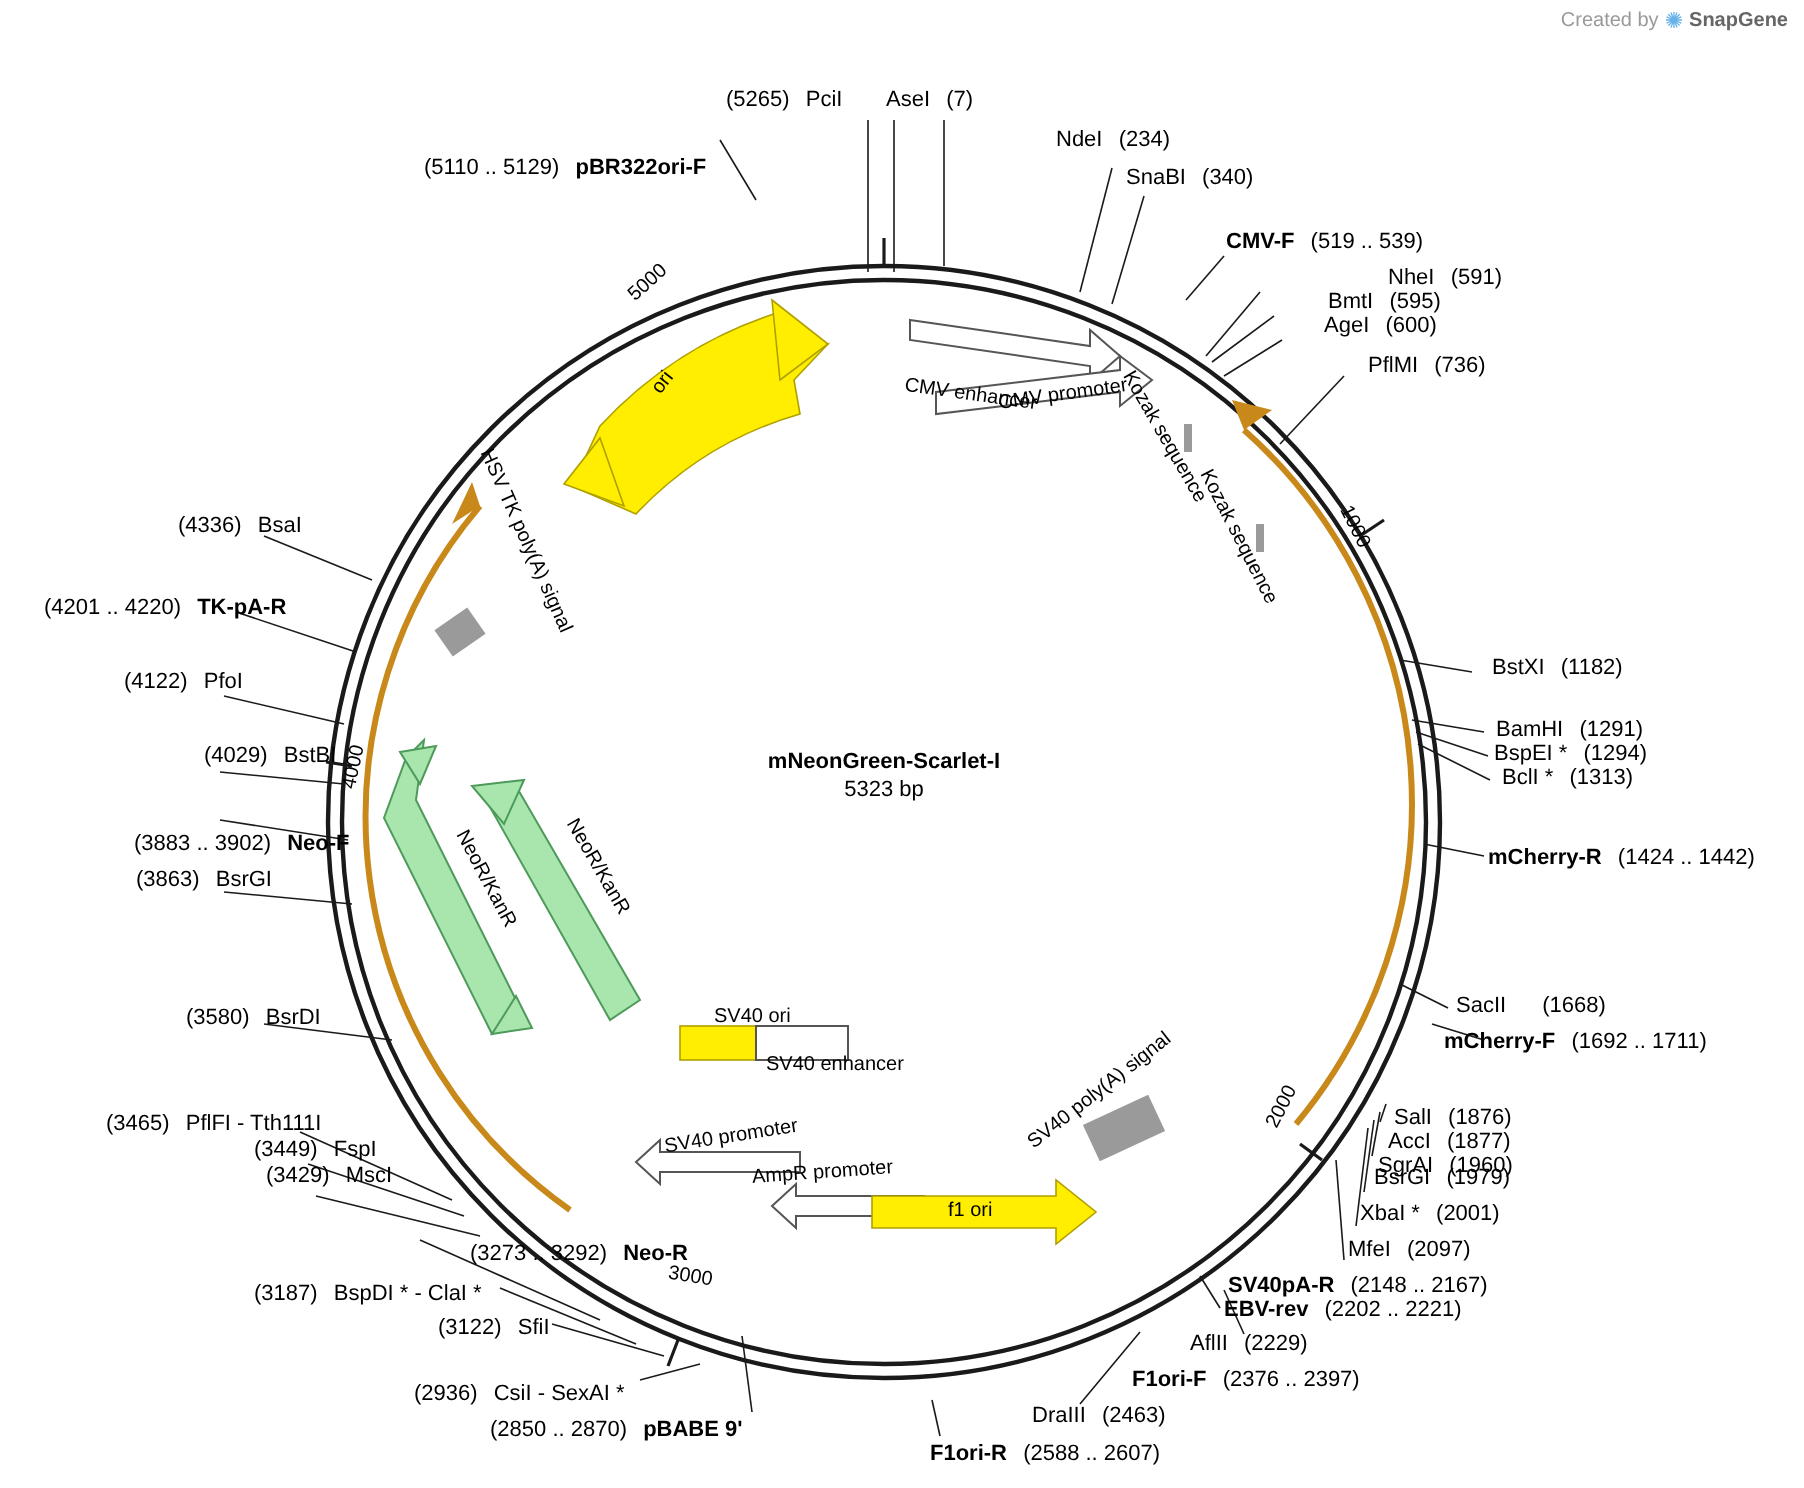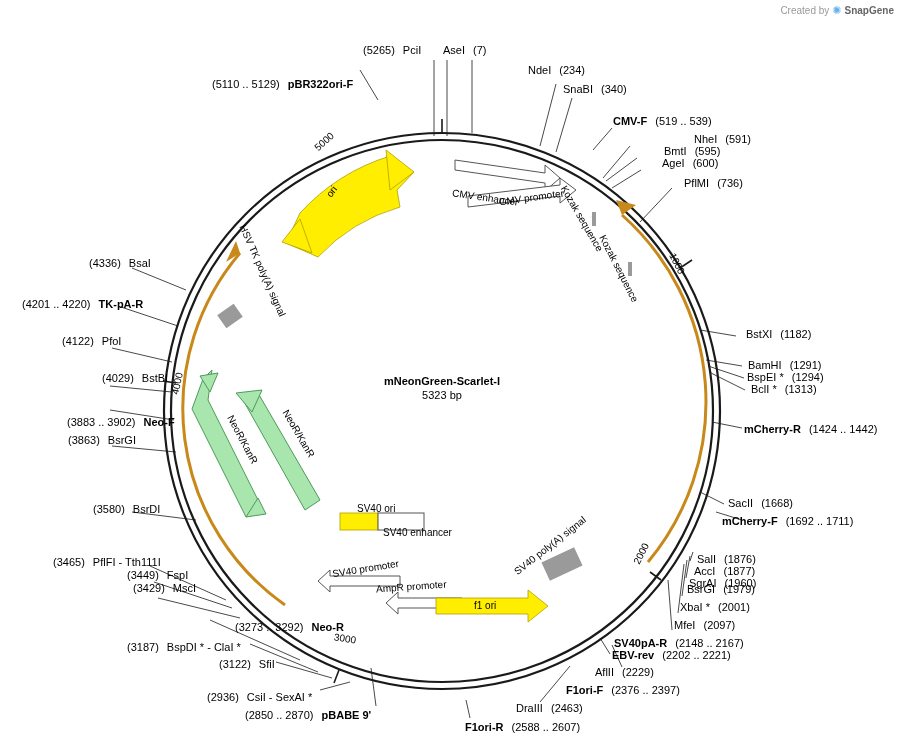--- a/index.html
+++ b/index.html
@@ -230,21 +230,21 @@
 <div class="lbl" style="left:751px;top:383px;">
   <span class="b">BclI *</span>
   <span class="pos" style="margin-left: 5px;">(1313)</span>
 </div>
 <div class="lbl" style="left:744px;top:423px;">
   <span class="p" style="font-weight:bold">mCherry-R</span>
   <span class="p pos" style="margin-left: 5px;">(1424 .. 1442)</span>
 </div>
 <div class="lbl" style="left:728px;top:497px;">
   <span class="b">SacII</span>
-  <span class="pos" style="margin-left: 5px;">(1668)</span>
+  <span class="pos" style="margin-left: 15px;">(1668)</span>
 </div>
 <div class="lbl" style="left:722px;top:515px;">
   <span class="p" style="font-weight:bold">mCherry-F</span>
   <span class="p pos" style="margin-left: 5px;">(1692 .. 1711)</span>
 </div>
 <div class="lbl" style="left:697px;top:553px;">
   <span class="b">SalI</span>
   <span class="pos" style="margin-left: 5px;">(1876)</span>
 </div>
 <div class="lbl" style="left:694px;top:565px;">

